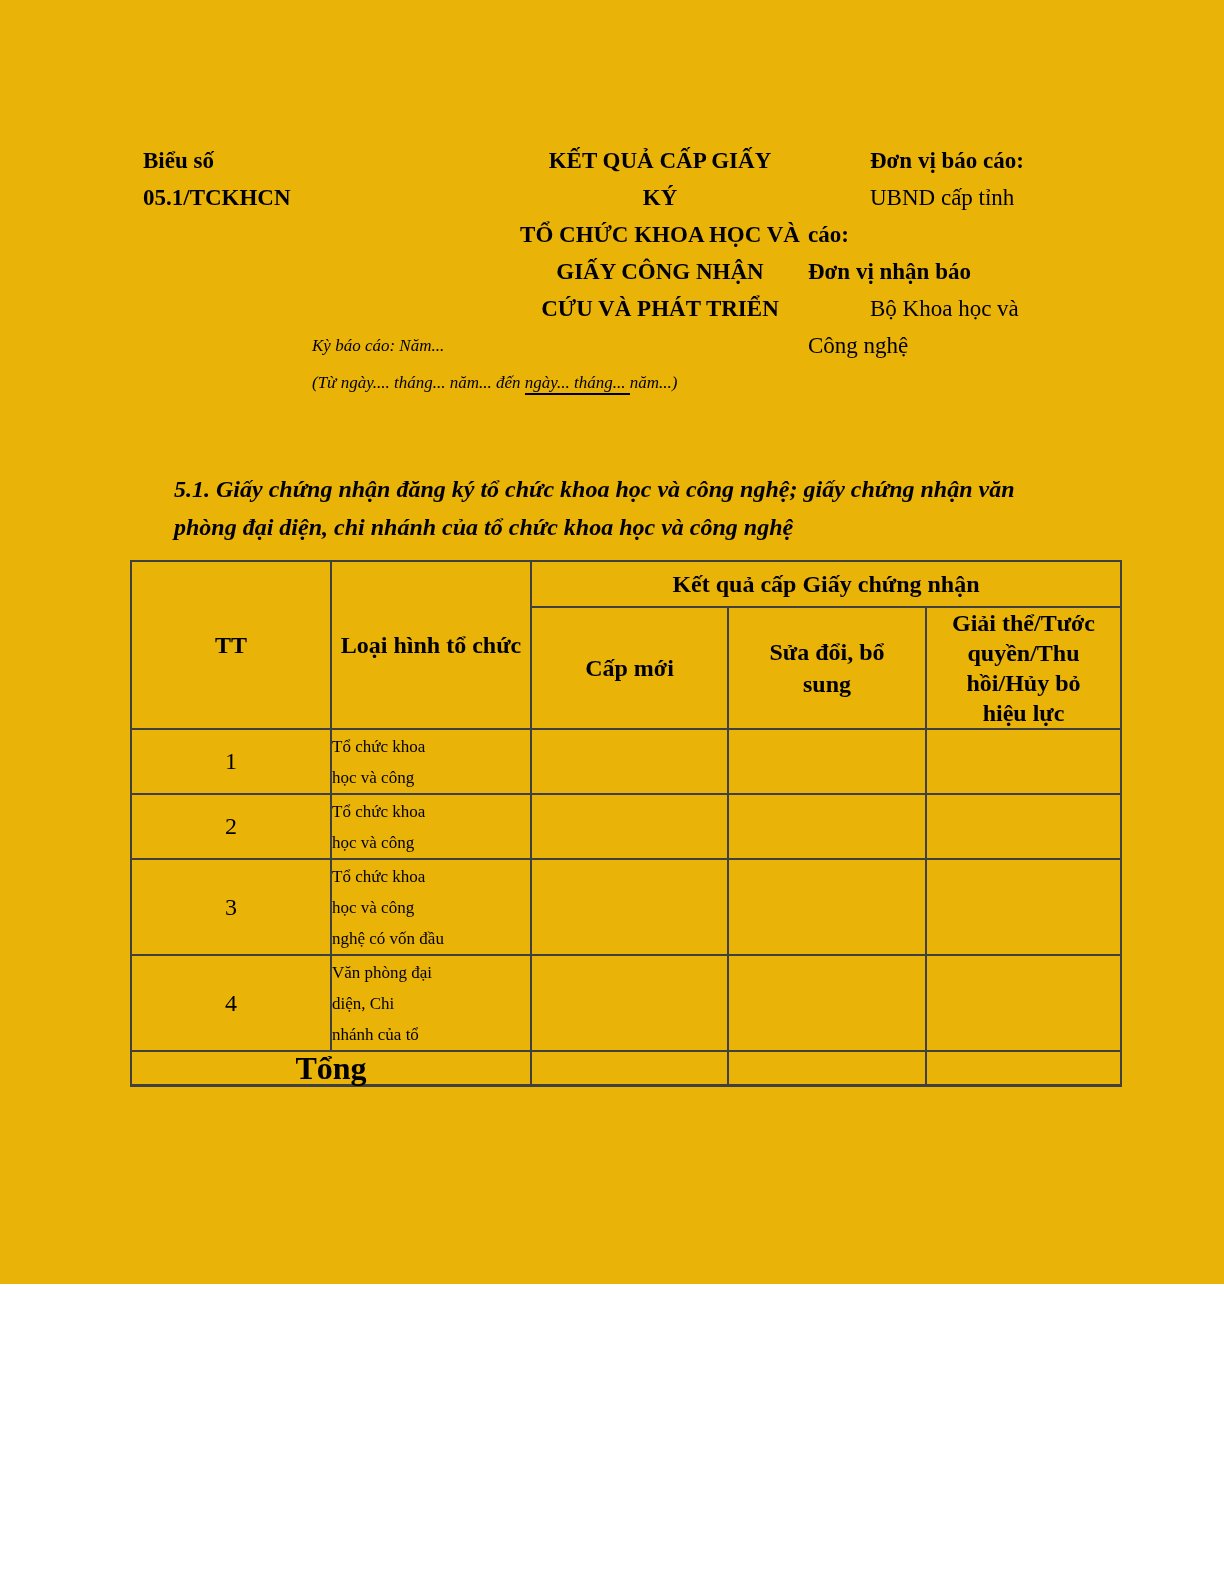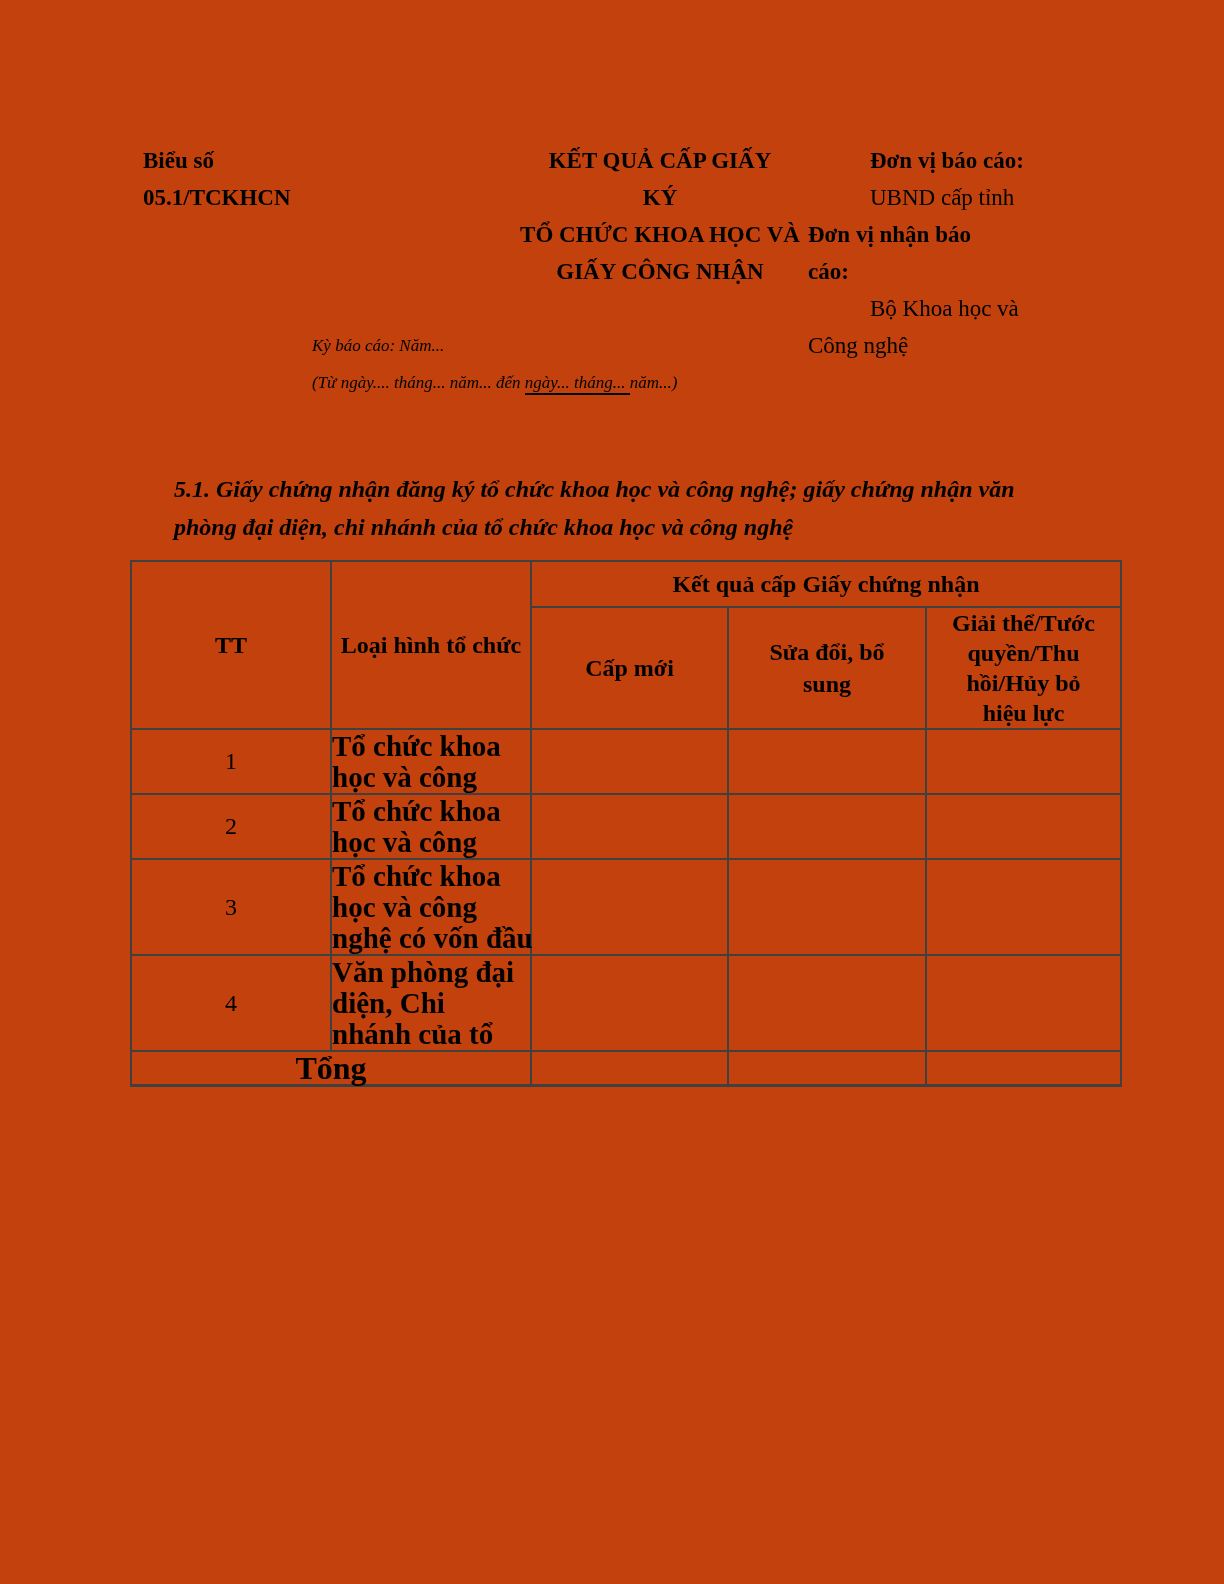--- a/index.html
+++ b/index.html
@@ -1,17 +1,17 @@
 <!DOCTYPE html>
 <html><head>
 <meta charset="utf-8">
 <style>
   html,body{margin:0;padding:0;background:#fff;}
   .page{
-    position:relative;width:1224px;height:1584px;background:#c2410c;
+    position:relative;width:1224px;height:1284px;background:#eab308;
     font-family:"Liberation Serif", serif;color:#000;overflow:hidden;
   }
   
   .hdr-left{
     position:absolute;left:143px;top:142px;
     font-weight:bold;font-size:23px;line-height:37px;white-space:nowrap;
   }
   .hdr-title{
     position:absolute;left:350px;top:142px;width:620px;
     text-align:center;font-weight:bold;font-size:23px;line-height:37px;
@@ -42,52 +42,53 @@
   .hcell{font-weight:bold;font-size:24px;text-align:center;line-height:32px;}
   .hcell.nowrap{white-space:nowrap;}
   .hcell.sm{line-height:30px;}
   .r-group{height:46px;}
   .r-sub{height:119px;}
   .r-d2{height:65px;}
   .r-d3{height:96px;}
   .r-total{height:34px;}
   .num{font-size:24px;text-align:center;}
   .type{
-    font-size:29px;line-height:31px;vertical-align:top;
-    padding:1px 4px 0 10px;white-space:nowrap;font-weight:bold;
+    font-size:17px;line-height:31px;vertical-align:top;
+    padding:1px 4px 0 10px;white-space:nowrap;
   }
   .total{font-weight:bold;font-size:32px;text-align:center;line-height:30px;}
 </style>
 </head>
 <body>
 
 <div class="page">
 
   <div class="hdr-left">
     <div>Biểu số</div>
     <div>05.1/TCKHCN</div>
   </div>
 
   <div class="hdr-title">
     <div>KẾT QUẢ CẤP GIẤY</div>
     <div>KÝ</div>
     <div>TỔ CHỨC KHOA HỌC VÀ</div>
     <div>GIẤY CÔNG NHẬN</div>
+    <div>CỨU VÀ PHÁT TRIỂN</div>
   </div>
 
   <div class="hdr-italic">
     <div>Kỳ báo cáo: Năm...</div>
     <div><span>(Từ ngày.... tháng... năm... đến </span><span class="u">ngày... tháng... </span><span>năm...)</span></div>
   </div>
 
   <div class="hdr-right">
     <div class="b ind">Đơn vị báo cáo:</div>
     <div class="ind">UBND cấp tỉnh</div>
+    <div class="b">cáo:</div>
     <div class="b">Đơn vị nhận báo</div>
-    <div class="b">cáo:</div>
     <div class="ind">Bộ Khoa học và</div>
     <div>Công nghệ</div>
   </div>
 
   <div class="section-heading">
     <div>5.1. Giấy chứng nhận đăng ký tổ chức khoa học và công nghệ; giấy chứng nhận văn</div>
     <div>phòng đại diện, chi nhánh của tổ chức khoa học và công nghệ</div>
   </div>
 
   <table class="results">

